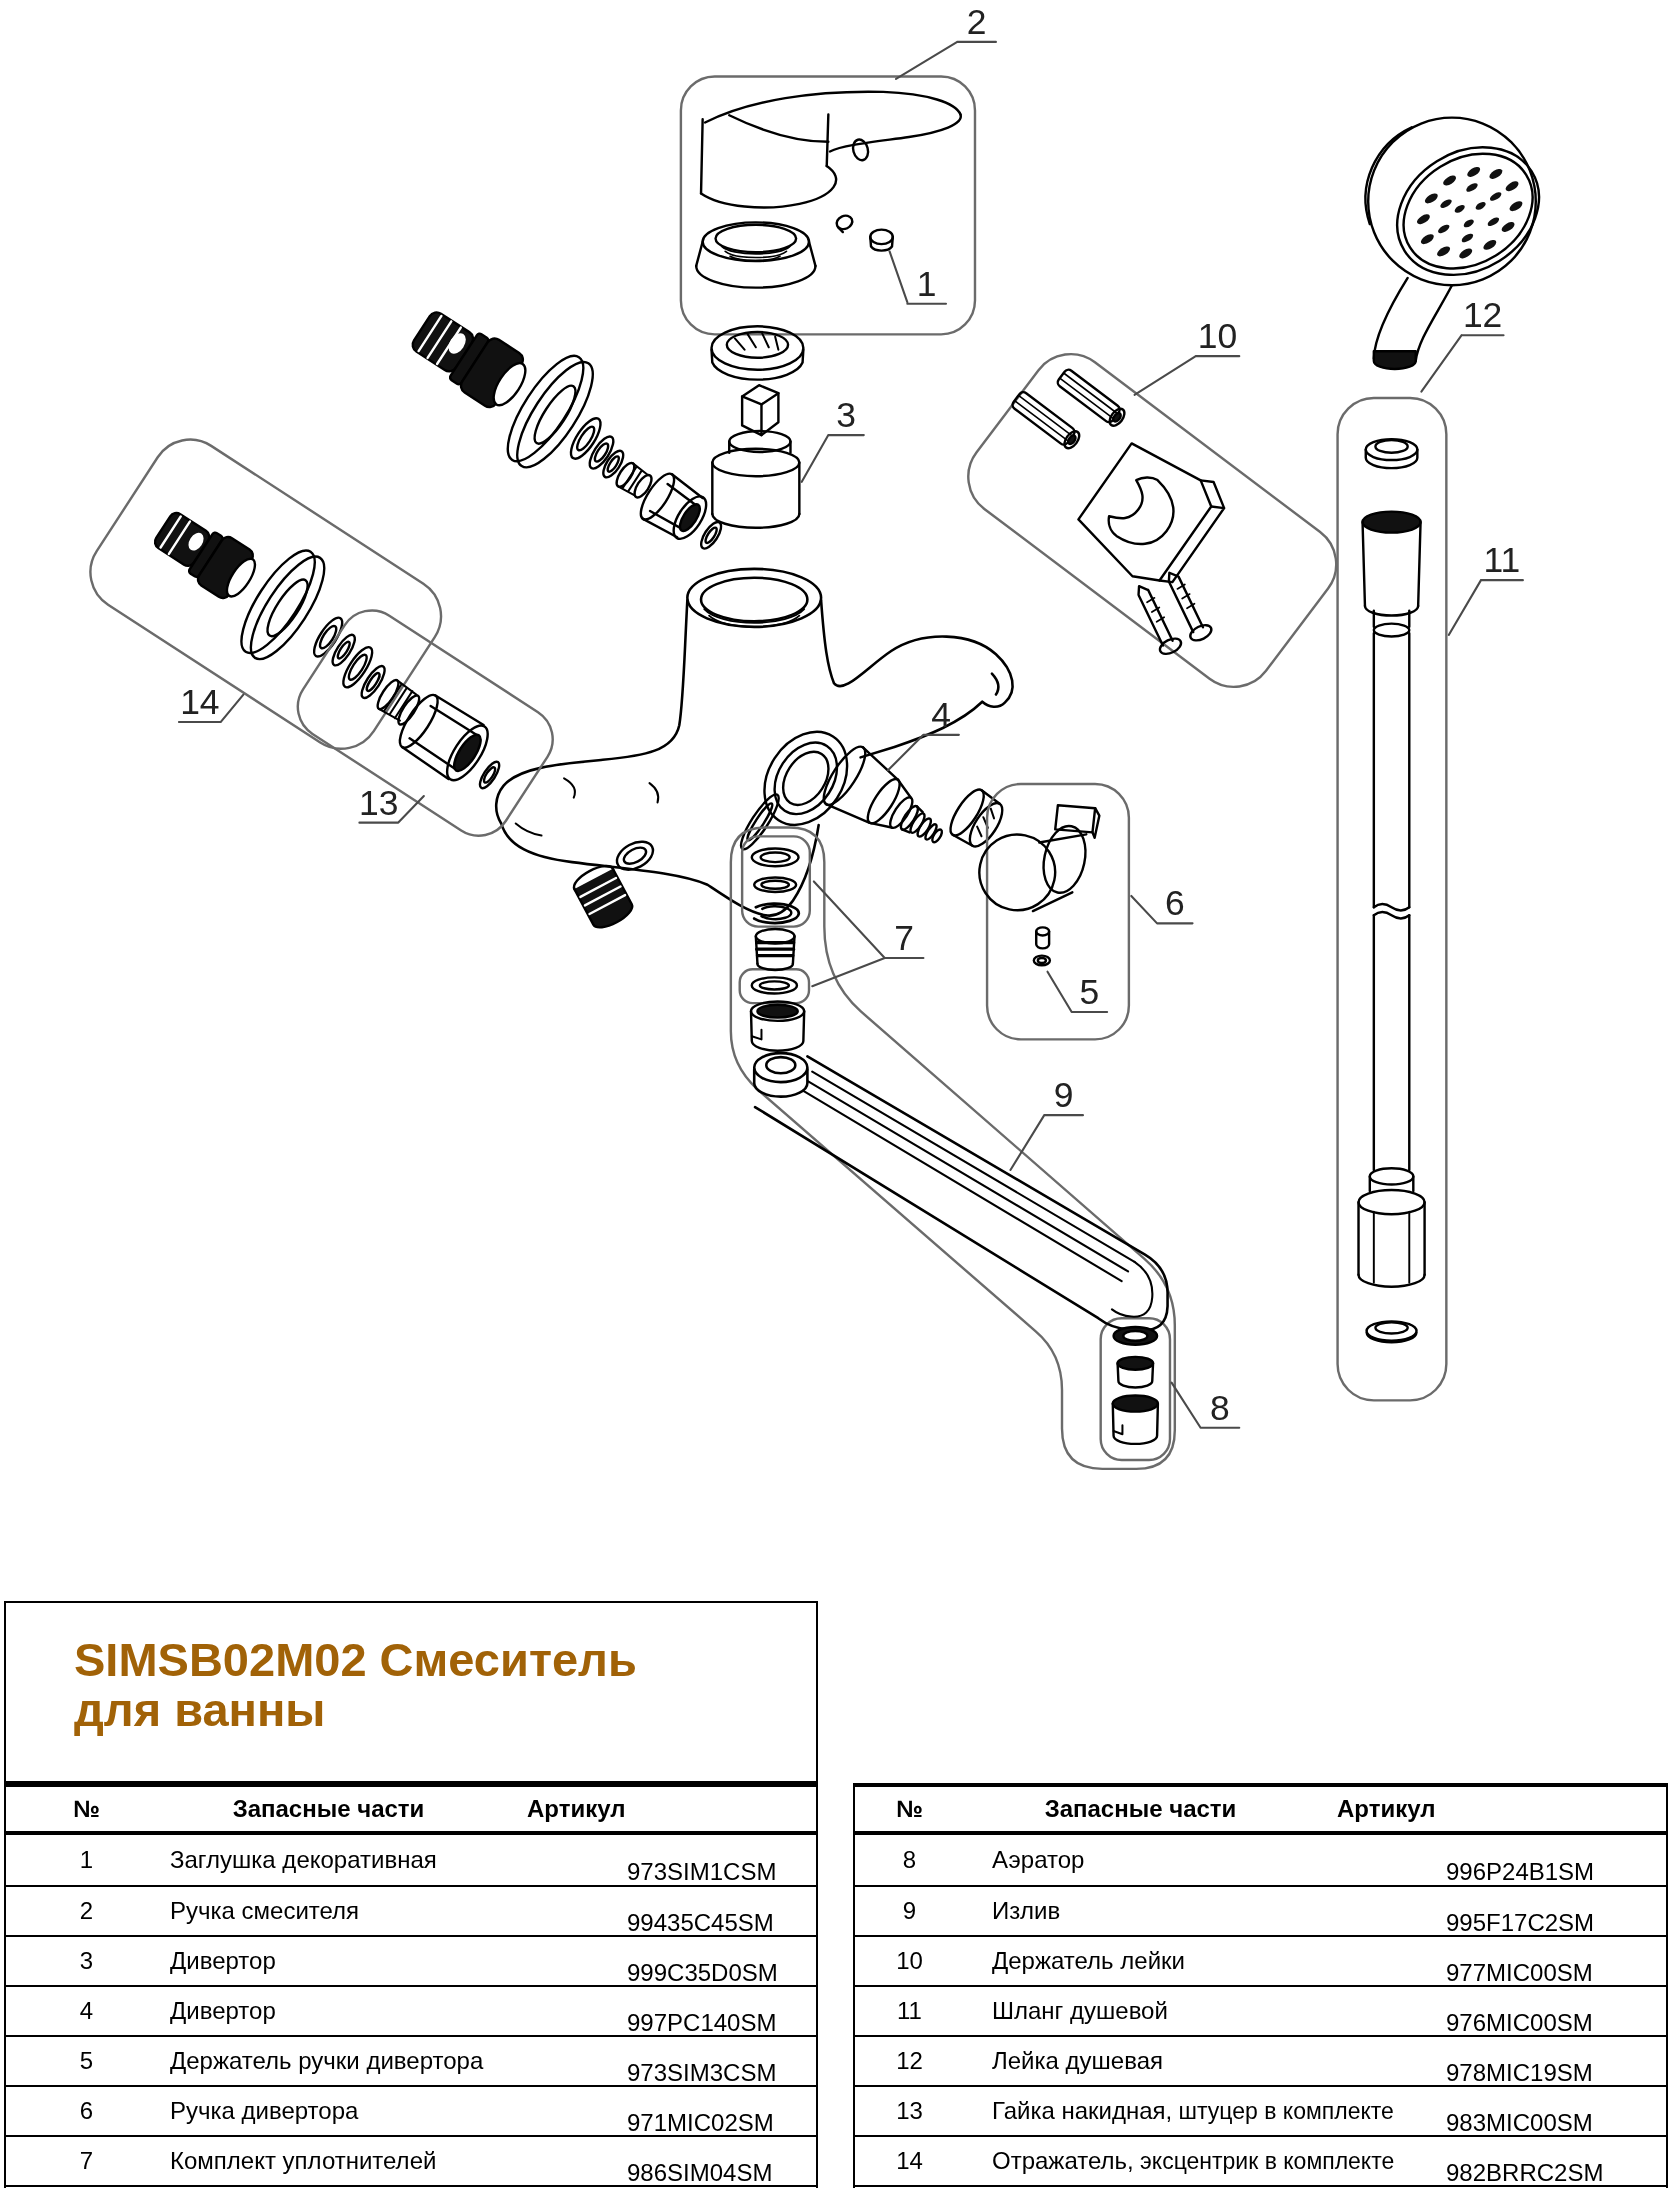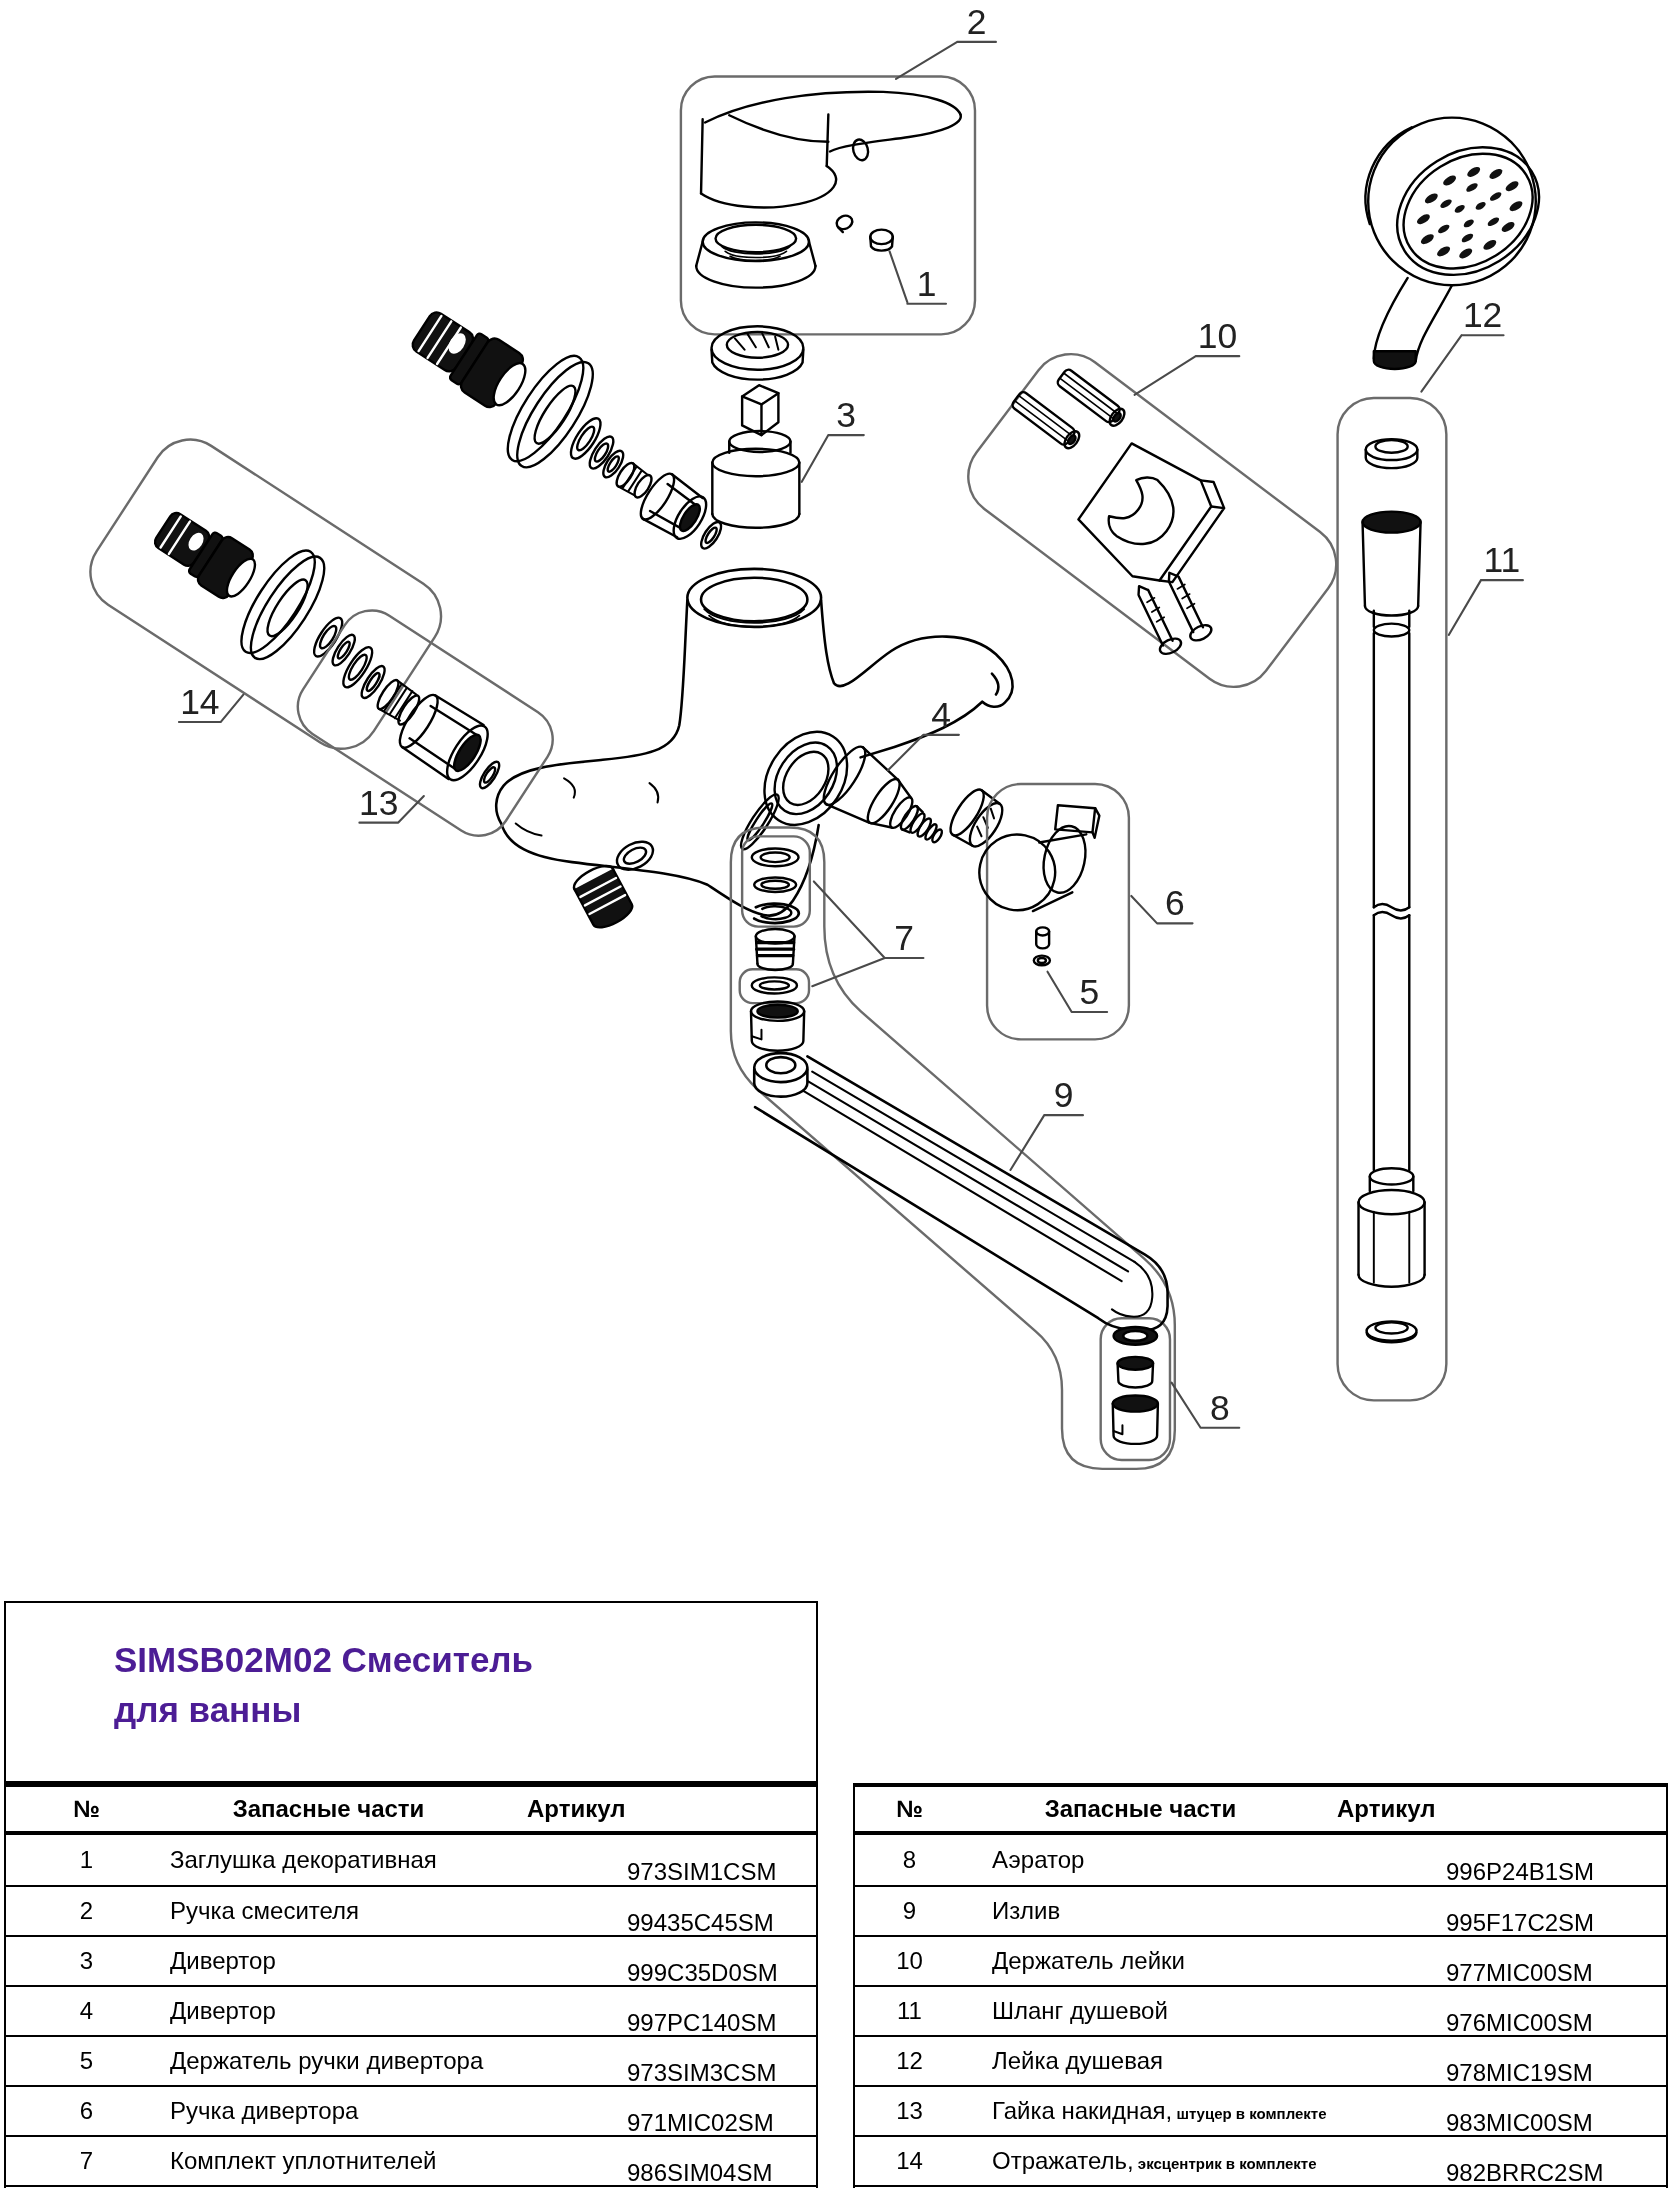--- a/index.html
+++ b/index.html
@@ -8,22 +8,22 @@
     font-family:"Liberation Sans","DejaVu Sans",sans-serif;color:#000;
   }
   svg text{font-family:"Liberation Sans","DejaVu Sans",sans-serif;}
   .callout{font-size:44px;fill:#222;}
   
   .title-box{
     position:absolute;left:4px;top:1601px;width:814px;height:182px;
     border:2.4px solid #000;box-sizing:border-box;
   }
   .title-text{
-    position:absolute;left:68px;top:32px;font-size:35px;font-weight:600;
-    line-height:50px;letter-spacing:0px;color:#4c1d95;margin-left:40px;
+    position:absolute;left:68px;top:32px;font-size:47px;font-weight:600;
+    line-height:50px;letter-spacing:0px;color:#a16207;
   }
   
   .ptable{
     position:absolute;top:1783px;height:405px;box-sizing:border-box;
     border-left:2.4px solid #000;border-right:2.4px solid #000;
   }
   .ptable.left{left:4px;width:814px;}
   .ptable.right{left:853px;width:815px;}
   .thead{
     position:relative;height:52px;box-sizing:border-box;
@@ -37,21 +37,21 @@
   .c-num{left:0;width:161px;text-align:center;}
   .right .c-num{width:109px;}
   .c-name{left:164px;text-align:left;}
   .right .c-name{left:137px;}
   .c-art{left:621px;text-align:left;margin-top:12px;}
   .right .c-art{left:591px;}
   .h-name{left:81px;width:483px;text-align:center;}
   .right .h-name{left:44px;}
   .h-art{left:521px;width:322px;text-align:left;}
   .right .h-art{left:482px;}
-  .note{font-size:15px;font-weight:bold;}
+  .note{font-size:23px;}
 </style>
 </head>
 <body>
 
 <svg style="position:absolute;left:0;top:0" width="1672" height="1601" viewBox="0 0 2075 1987" fill="none" stroke-linecap="round" stroke-linejoin="round">
 
   <g stroke="#6b6b6b" stroke-width="3">
     <rect x="845" y="95" width="365" height="320" rx="42"></rect>
   </g>
   <g stroke="#000" stroke-width="3">

